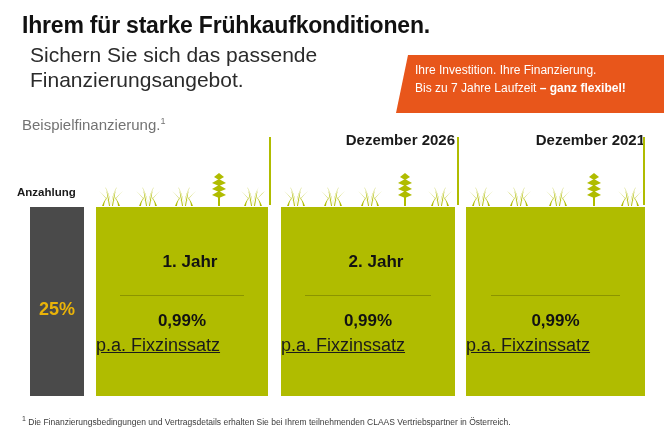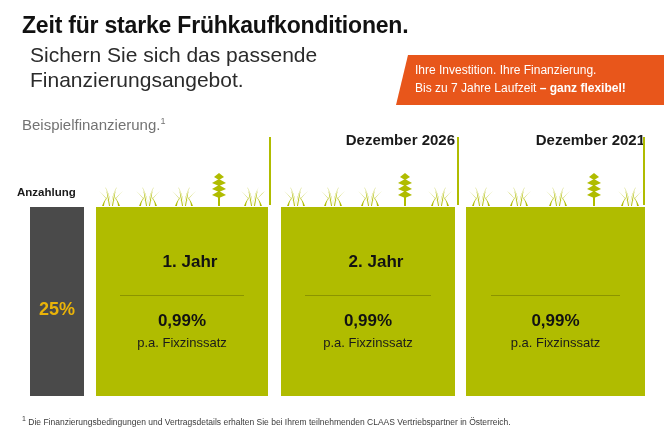--- a/index.html
+++ b/index.html
@@ -41,21 +41,21 @@
     margin-left: 8px;
   }
   .headline-sub .l2 { display: block; }
 
   
   .banner {
     position: absolute;
     left: 396px;
     top: 55px;
     width: 268px;
-    height: 50px;
+    height: 58px;
     background: #e8561b;
     color: #ffffff;
     -webkit-clip-path: polygon(12px 0, 100% 0, 100% 100%, 0 100%);
     clip-path: polygon(12px 0, 100% 0, 100% 100%, 0 100%);
   }
   .banner-inner {
     padding: 7px 0 0 19px;
     font-size: 12px;
     line-height: 1.48;
   }
@@ -183,24 +183,24 @@
     top: 104px;
     text-align: center;
     font-size: 17px;
     font-weight: bold;
     color: #121212;
   }
   .bar-year .rate-sub {
     position: absolute;
     left: 0; right: 0;
     top: 128px;
-    text-align: center;
-    font-size: 13px;
+    font-size: 18px;
     font-weight: 400;
     color: #1a1a1a;
+    text-decoration: underline;
   }
 
   
   .footnote {
     position: absolute;
     left: 22px;
     top: 417px;
     font-size: 8.5px;
     color: #3a3a3a;
     white-space: nowrap;
@@ -208,21 +208,21 @@
   .footnote sup {
     font-size: 7px;
     vertical-align: super;
     line-height: 0;
   }
 </style>
 </head>
 <body>
 
 <div class="headline">
-  <div class="headline-main">Zeit für starke Frühkaufkonditionen.</div>
+  <div class="headline-main">Ihrem für starke Frühkaufkonditionen.</div>
   <div class="headline-sub">
     <span class="l1">Sichern Sie sich das passende</span>
     <span class="l2">Finanzierungsangebot.</span>
   </div>
 </div>
 
 <div class="banner">
   <div class="banner-inner">
     <div>Ihre Investition. Ihre Finanzierung.</div>
     <div class="banner-l2">

